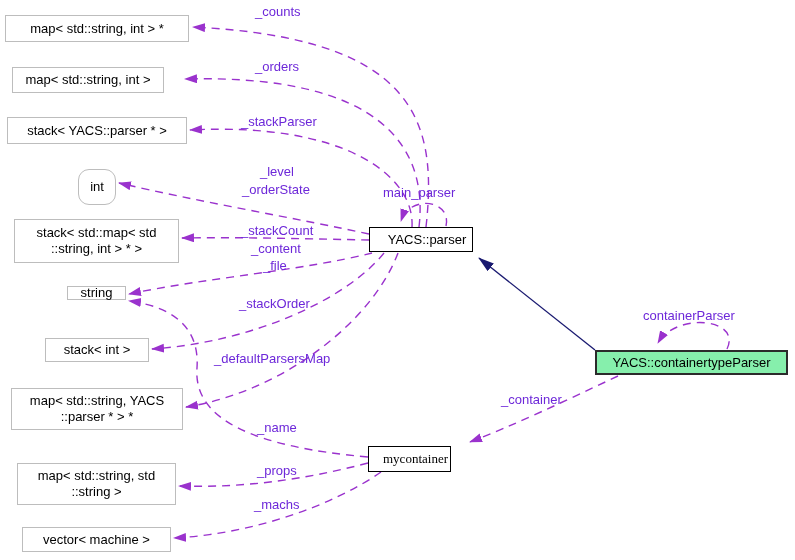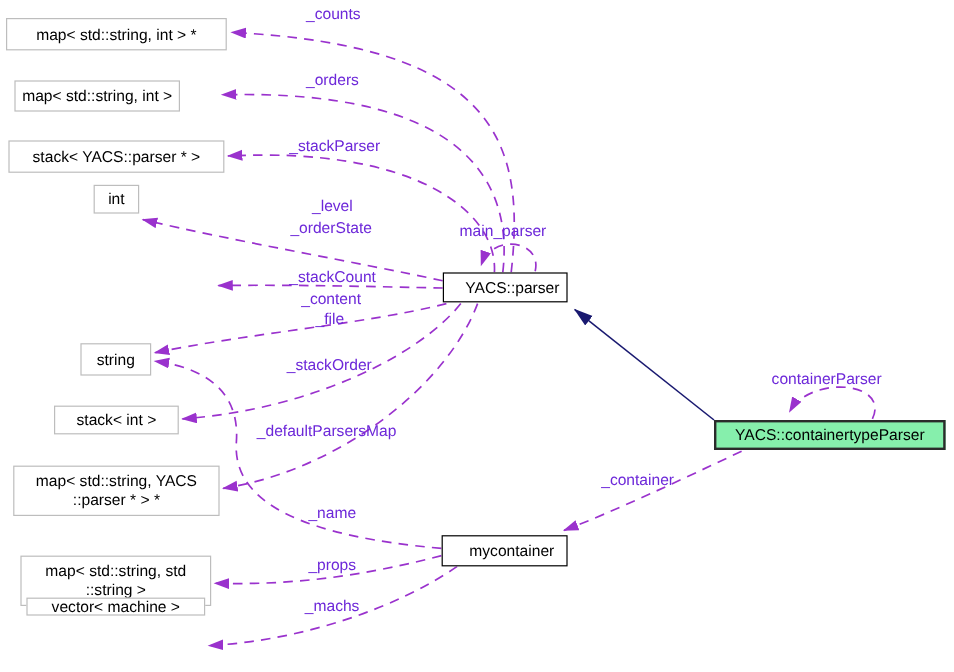--- a/index.html
+++ b/index.html
@@ -71,50 +71,54 @@
       <path d="M 727 349 C 742 318 676 312 658 343" fill="none" stroke="#9a32cd" stroke-width="1.4" stroke-dasharray="8,6" marker-end="url(#arrow-usage)"></path>
       <path d="M 618 376 C 565 401 512 426 470 442" fill="none" stroke="#9a32cd" stroke-width="1.4" stroke-dasharray="8,6" marker-end="url(#arrow-usage)"></path>
       <path d="M 368 457 C 255 447 193 420 197 368 C 200 324 168 306 129 301" fill="none" stroke="#9a32cd" stroke-width="1.4" stroke-dasharray="8,6" marker-end="url(#arrow-usage)"></path>
       <path d="M 368 463 C 303 480 243 488 179 486" fill="none" stroke="#9a32cd" stroke-width="1.4" stroke-dasharray="8,6" marker-end="url(#arrow-usage)"></path>
       <path d="M 381 472 C 332 506 252 534 174 538" fill="none" stroke="#9a32cd" stroke-width="1.4" stroke-dasharray="8,6" marker-end="url(#arrow-usage)"></path>
       <path d="M 595 350 L 479 258" fill="none" stroke="#191970" stroke-width="1.3" marker-end="url(#arrow-inherit)"></path>
     </svg>
     <div class="node plain" style="left: 5px; top: 15px; width: 184px; height: 27px;">
       <div>map&lt; std::string, int &gt; *</div>
     </div>
-    <div class="node plain" style="left: 12px; top: 67px; width: 138px; height: 26px;">
+    <div class="node plain" style="left: 12px; top: 67px; width: 152px; height: 26px;">
       <div>map&lt; std::string, int &gt;</div>
     </div>
     <div class="node plain" style="left: 7px; top: 117px; width: 180px; height: 27px;">
       <div>stack&lt; YACS::parser * &gt;</div>
     </div>
-    <div class="node plain" style="left: 78px; top: 154px; width: 38px; height: 24px;">
+    <div class="node plain" style="left: 78px; top: 169px; width: 38px; height: 36px; border-radius: 11px;">
       <div>int</div>
     </div>
-    <div class="node plain" style="left: 67px; top: 286px; width: 59px; height: 27px;">
+    <div class="node plain" style="left: 14px; top: 219px; width: 165px; height: 44px;">
+      <div>stack&lt; std::map&lt; std</div>
+      <div>::string, int &gt; * &gt;</div>
+    </div>
+    <div class="node plain" style="left: 67px; top: 286px; width: 59px; height: 14px;">
       <div>string</div>
     </div>
     <div class="node plain" style="left: 45px; top: 338px; width: 104px; height: 24px;">
       <div>stack&lt; int &gt;</div>
     </div>
     <div class="node plain" style="left: 17px; top: 463px; width: 159px; height: 42px;">
       <div>map&lt; std::string, std</div>
       <div>::string &gt;</div>
     </div>
     <div class="node plain" style="left: 11px; top: 388px; width: 172px; height: 42px;">
       <div>map&lt; std::string, YACS</div>
       <div>::parser * &gt; *</div>
     </div>
-    <div class="node plain" style="left: 22px; top: 498px; width: 149px; height: 15px;">
+    <div class="node plain" style="left: 22px; top: 527px; width: 149px; height: 25px;">
       <div>vector&lt; machine &gt;</div>
     </div>
     <div class="node strong" style="left: 369px; top: 227px; width: 104px; height: 25px;">
       <div>YACS::parser</div>
     </div>
-    <div class="node strong" style="left: 368px; top: 446px; width: 105px; height: 26px;">
+    <div class="node strong" style="left: 368px; top: 446px; width: 83px; height: 26px; font-family: Liberation Serif, serif;">
       <div>mycontainer</div>
     </div>
     <div class="node highlight" style="left: 595px; top: 350px; width: 193px; height: 25px;">
       <div>YACS::containertypeParser</div>
     </div>
     <div class="edge-label" style="left: 255px; top: 4px;">_counts</div>
     <div class="edge-label" style="left: 255px; top: 59px;">_orders</div>
     <div class="edge-label" style="left: 241px; top: 114px;">_stackParser</div>
     <div class="edge-label" style="left: 260px; top: 164px;">_level</div>
     <div class="edge-label" style="left: 242px; top: 182px;">_orderState</div>

